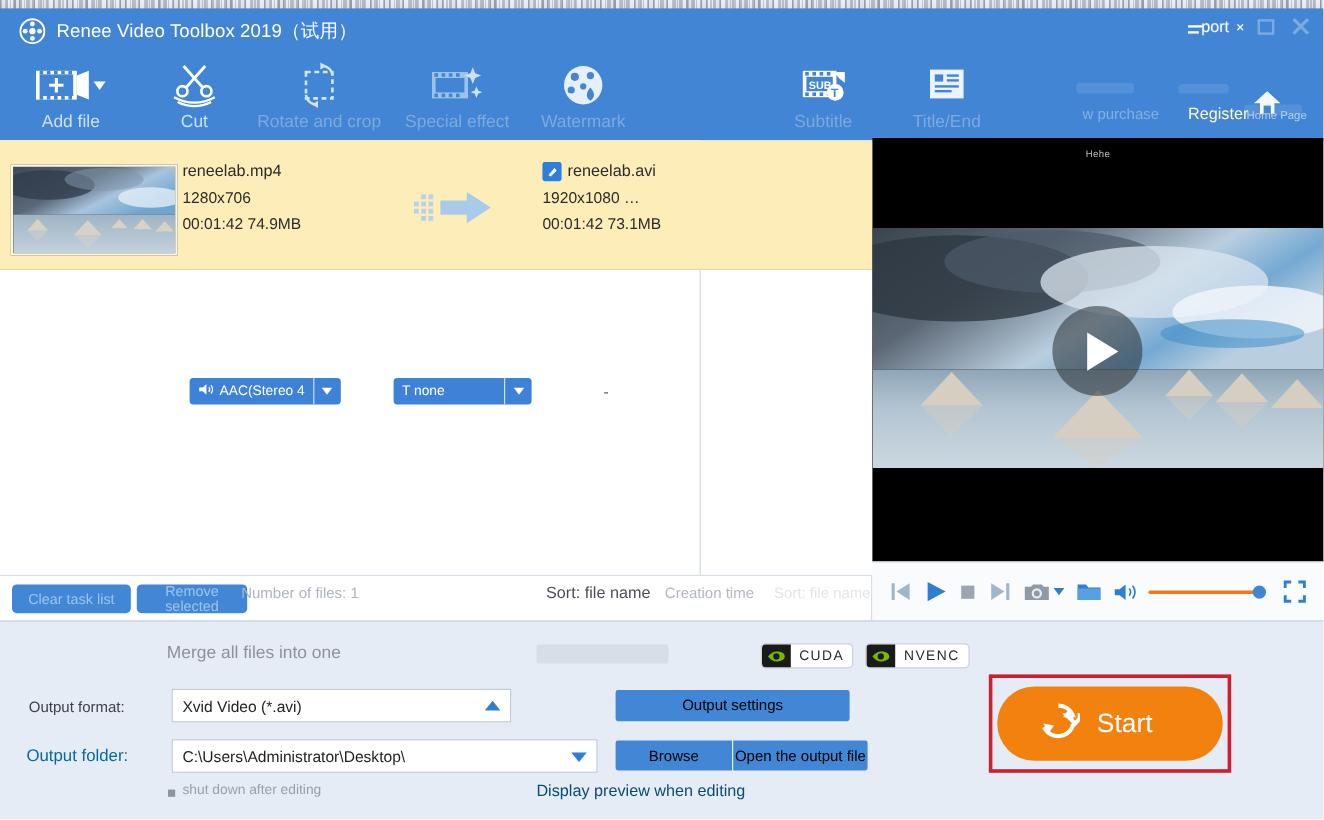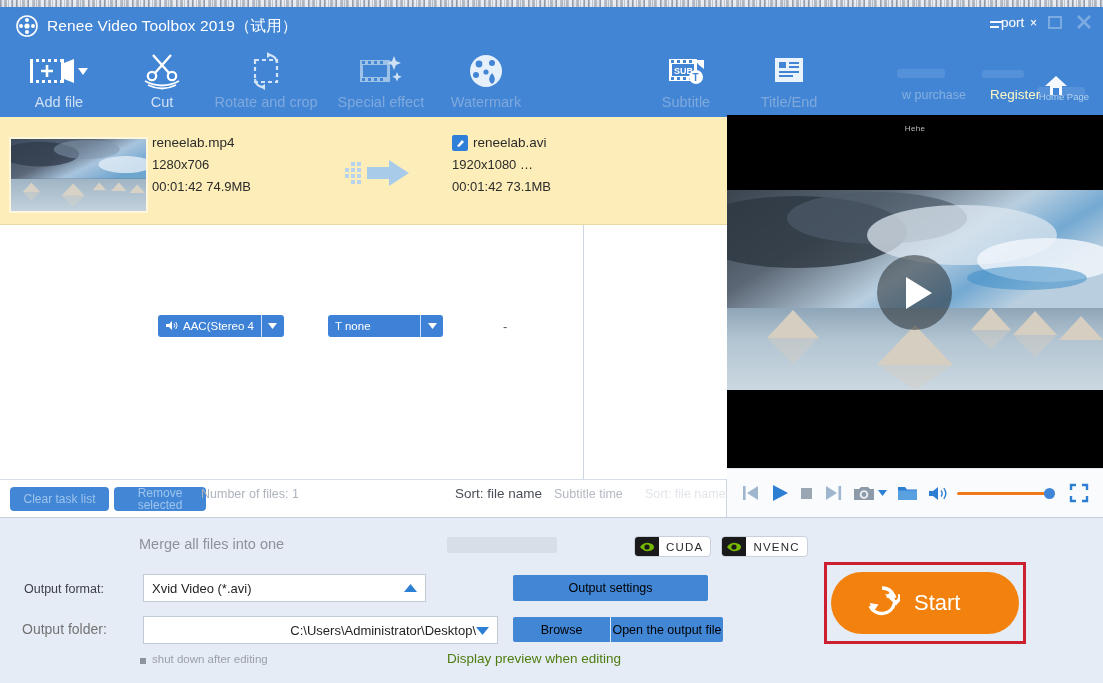--- a/index.html
+++ b/index.html
@@ -153,33 +153,33 @@
   .gpu-badges { position: absolute; left: 634px; top: 18px; display: flex; gap: 10px; }
   .gpu {
     display: flex; align-items: center; background: #ffffff; border: 1px solid #c9d0dc;
     border-radius: 4px; height: 21px; overflow: hidden;
   }
   .gpu .nv { width: 24px; height: 21px; background: #1a1a1a; display: flex; align-items: center; justify-content: center; }
   .gpu .txt { padding: 0 7px; font-size: 11.5px; color: #2a2a2a; letter-spacing: 1.2px; }
 
   .field-label { position: absolute; font-size: 12.5px; }
   .lbl-dark { color: #3b3f46; }
-  .lbl-faded { color: #737373; font-size: 14px; }
+  .lbl-faded { color: #0369a1; font-size: 14px; }
   .combo {
     position: absolute; height: 28px; background: #ffffff; border: 1px solid #c2cad8;
     display: flex; align-items: center; padding: 0 8px; font-size: 13px; color: #1f1f1f; cursor: pointer;
   }
   .combo .val { flex: 1; white-space: nowrap; overflow: hidden; }
   .blue-btn {
     position: absolute; background: #4286d6; color: #000000; font-size: 12.5px;
     display: flex; align-items: center; justify-content: center; cursor: pointer; border-radius: 2px;
   }
   .shut-lbl { position: absolute; left: 152px; top: 135px; color: #9aa0aa; font-size: 11.5px; }
   .shut-box { position: absolute; left: 140px; top: 140px; width: 6px; height: 6px; background: #8e949e; }
-  .preview-lbl { position: absolute; left: 447px; top: 133px; color: #4d7c0f; font-size: 13.5px; }
+  .preview-lbl { position: absolute; left: 447px; top: 133px; color: #0c4a6e; font-size: 13.5px; }
 
   .start-frame {
     position: absolute; left: 824px; top: 562px; width: 202px; height: 82px;
     border: 3px solid #cc1f2f;
   }
   .start-btn {
     position: absolute; left: 831px; top: 572px; width: 188px; height: 62px;
     background: #f2820d; border-radius: 31px; display: flex; align-items: center;
     gap: 14px; padding-left: 33px; cursor: pointer;
   }
@@ -484,21 +484,21 @@
       </div>
     </div>
   </div>
 
   <div class="list-toolbar">
     <div class="flat-btn" style="left:10px;width:99px;">Clear task list</div>
     <div class="flat-btn" style="left:114px;width:92px;">Remove selected</div>
   </div>
   <span class="files-count">Number of files: 1</span>
   <span class="sort-label">Sort: file name</span>
-  <span class="sort-alt">Subtitle time</span>
+  <span class="sort-alt">Creation time</span>
   <span class="sort-ghost">Sort: file name</span>
 
   <div class="preview">
     <div class="letterbox-txt">Hehe</div>
     <div class="video-area">
       <svg class="salt-scene" viewBox="0 0 376 200" preserveAspectRatio="none">
         <defs>
           <linearGradient id="sky2" x1="0" y1="0" x2="1" y2="0.5">
             <stop offset="0" stop-color="#3a4characters"></stop>
               <stop offset="0" stop-color="#39444f"></stop>
@@ -626,21 +626,21 @@
       <span class="val">Xvid Video (*.avi)</span>
       <span>
         <svg width="13" height="9" viewBox="0 0 13 9">
             <path d="M0 8 L6.5 0 L13 8 Z" fill="#2d7fd4"></path>
           </svg>
       </span>
     </div>
     <div class="blue-btn" style="left:513px;top:57px;width:195px;height:26px;">Output settings</div>
 
     <span class="field-label lbl-faded" style="left:22px;top:103px;">Output folder:</span>
-    <div class="combo" style="left:143px;top:98px;width:355px;text-align:right;">
+    <div class="combo" style="left:143px;top:98px;width:355px;">
       <span class="val">C:\Users\Administrator\Desktop\</span>
       <span>
         <svg width="13" height="9" viewBox="0 0 13 9">
             <path d="M0 1 L13 1 L6.5 9 Z" fill="#2d7fd4"></path>
           </svg>
       </span>
     </div>
     <div class="blue-btn" style="left:513px;top:99px;width:97px;height:25px;border-radius:2px 0 0 2px;">Browse</div>
     <div class="blue-btn" style="left:611px;top:99px;width:112px;height:25px;border-radius:0 2px 2px 0;">Open the output file</div>
 

